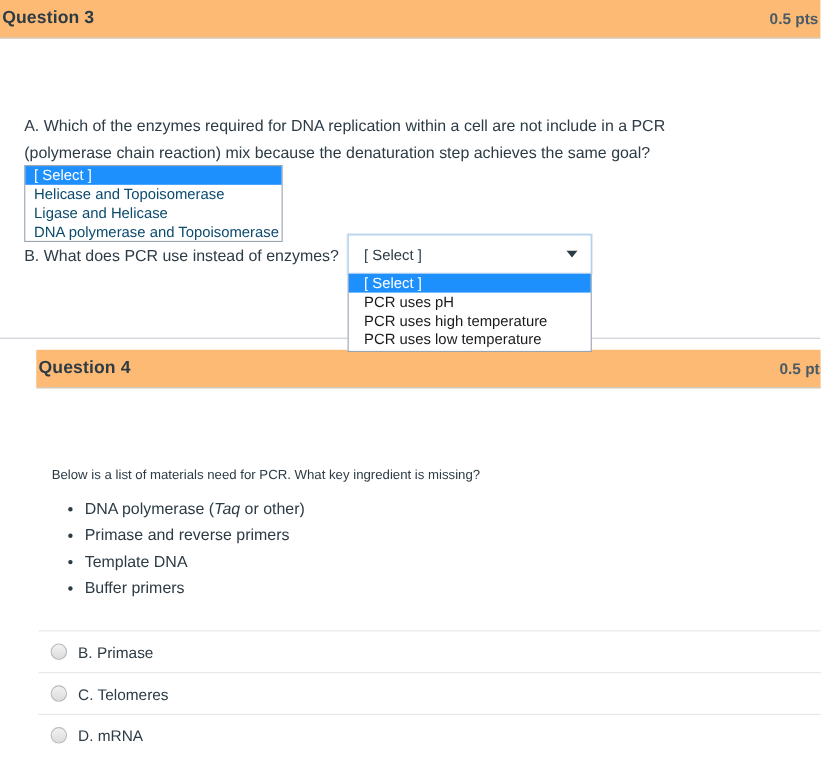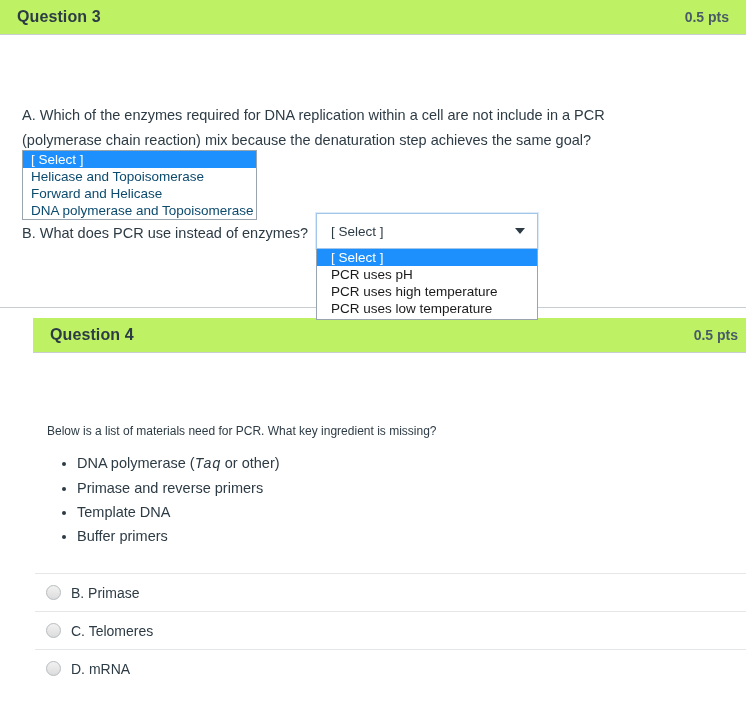--- a/index.html
+++ b/index.html
@@ -12,26 +12,26 @@
     background: #ffffff;
     font-family: "Liberation Sans", sans-serif;
     color: #2d3b45;
     overflow: hidden;
     position: relative;
   }
 
   
   .q-header {
     box-sizing: border-box;
-    background: #bef264;
+    background: #fdba74;
     border-bottom: 1px solid #c7cdd1;
     display: flex;
     align-items: center;
     justify-content: space-between;
-    padding: 0 17px;
+    padding: 0 2px;
     height: 35px;
   }
   .q-header .q-title {
     font-size: 16px;
     font-weight: bold;
     color: #2d3b45;
     letter-spacing: 0.1px;
   }
   .q-header .q-points {
     font-size: 14px;
@@ -197,21 +197,20 @@
     padding: 0 0 0 28px;
     list-style: disc;
   }
   .q4-list li {
     font-size: 14.5px;
     line-height: 24px;
     color: #2d3b45;
   }
   .q4-list li .ital {
     font-style: italic;
-    font-family: Liberation Mono, monospace;
   }
 
   
   .answers {
     position: absolute;
     left: 10px;
     top: 220px;
     width: 716px;
   }
   .answer-row {
@@ -246,21 +245,21 @@
     <span class="q-points">0.5 pts</span>
   </div>
 
   <div class="q3-body">
 
     <div class="q3-text">A. Which of the enzymes required for DNA replication within a cell are not include in a PCR (polymerase chain reaction) mix because the denaturation step achieves the same goal?</div>
 
     <div class="dropdown-list-a">
       <div class="opt sel">[ Select ]</div>
       <div class="opt">Helicase and Topoisomerase</div>
-      <div class="opt">Forward and Helicase</div>
+      <div class="opt">Ligase and Helicase</div>
       <div class="opt">DNA polymerase and Topoisomerase</div>
     </div>
 
     <div class="q3-partb">B. What does PCR use instead of enzymes?</div>
 
     <div class="select-box-b">
       <span class="sel-value">[ Select ]</span>
       <span class="caret"></span>
     </div>
 

